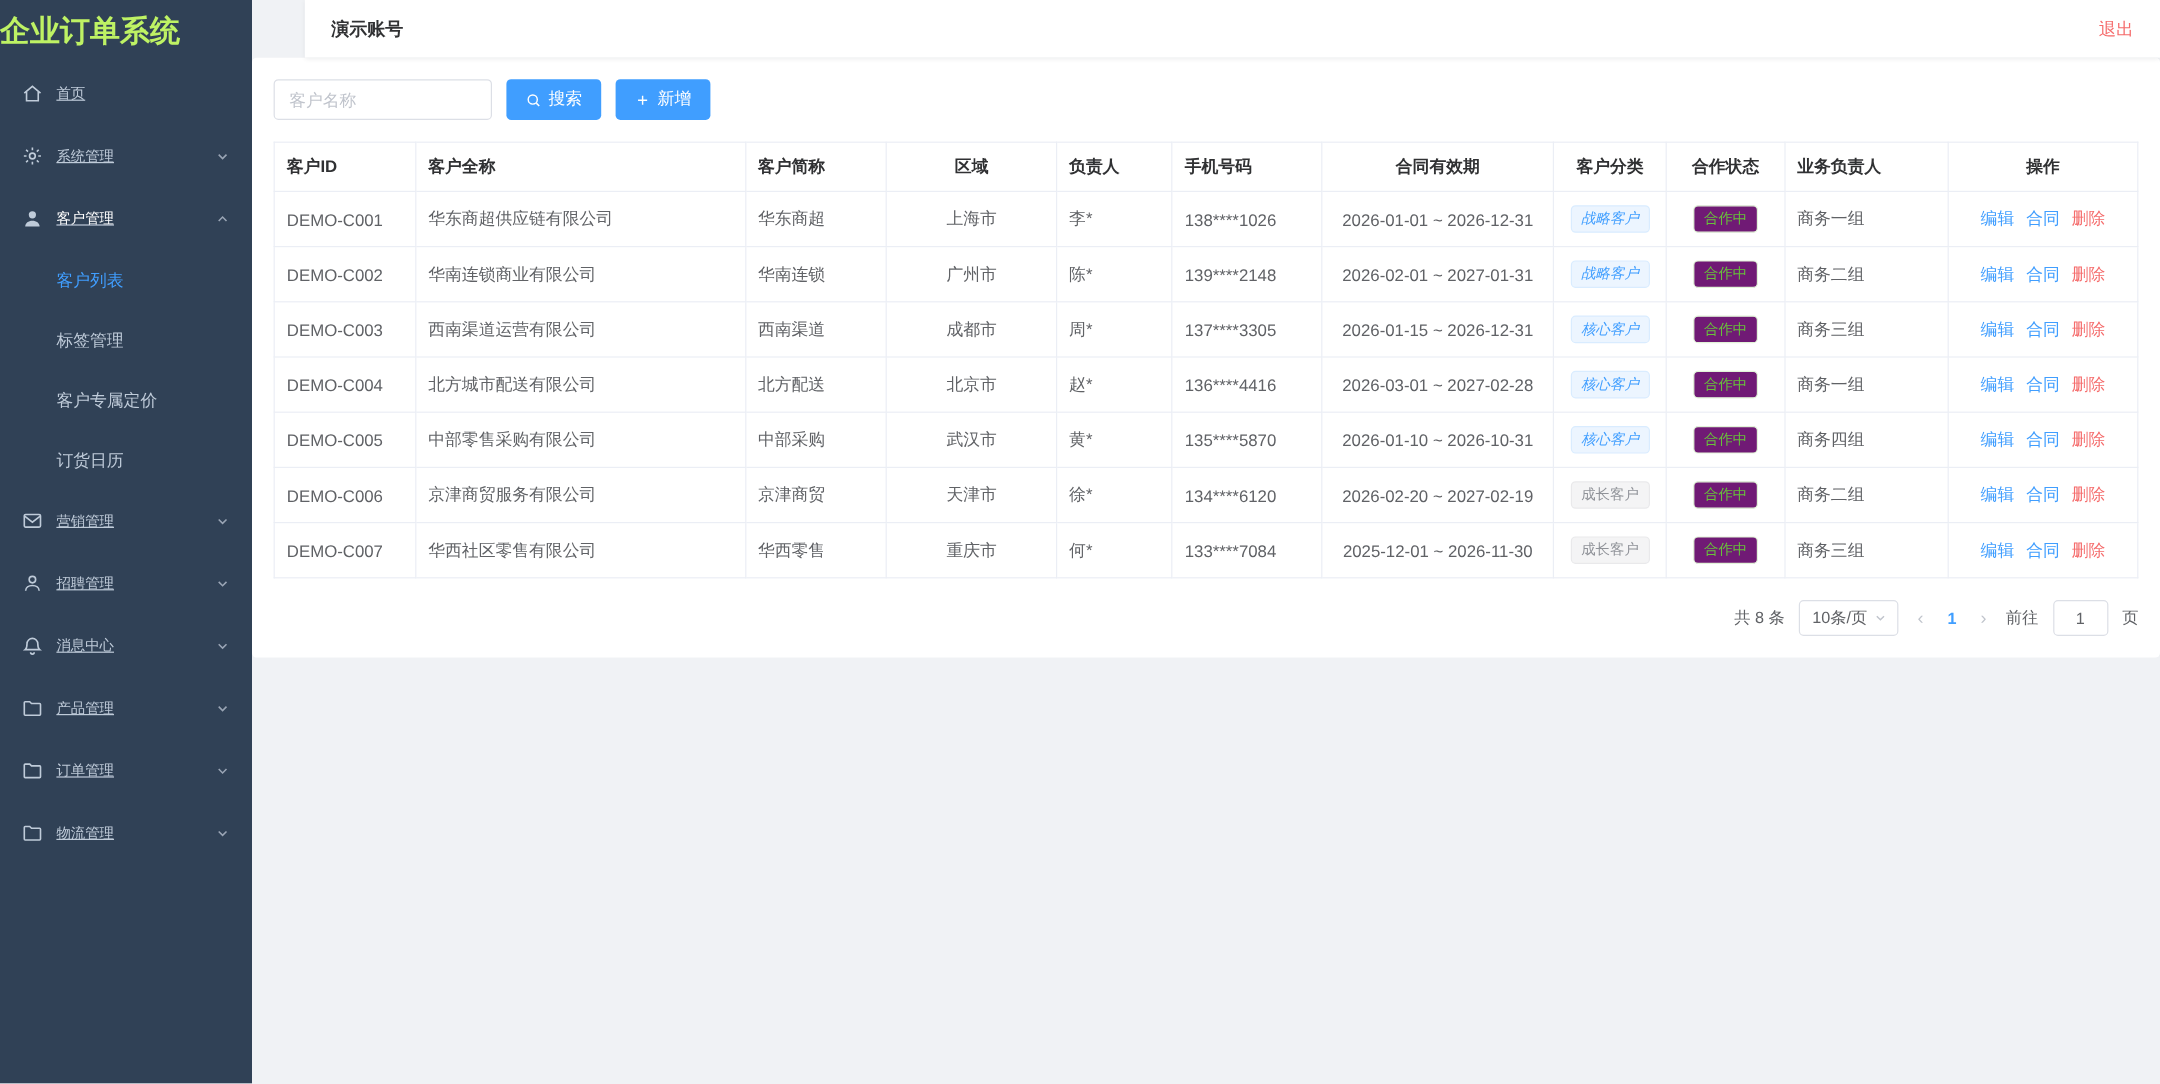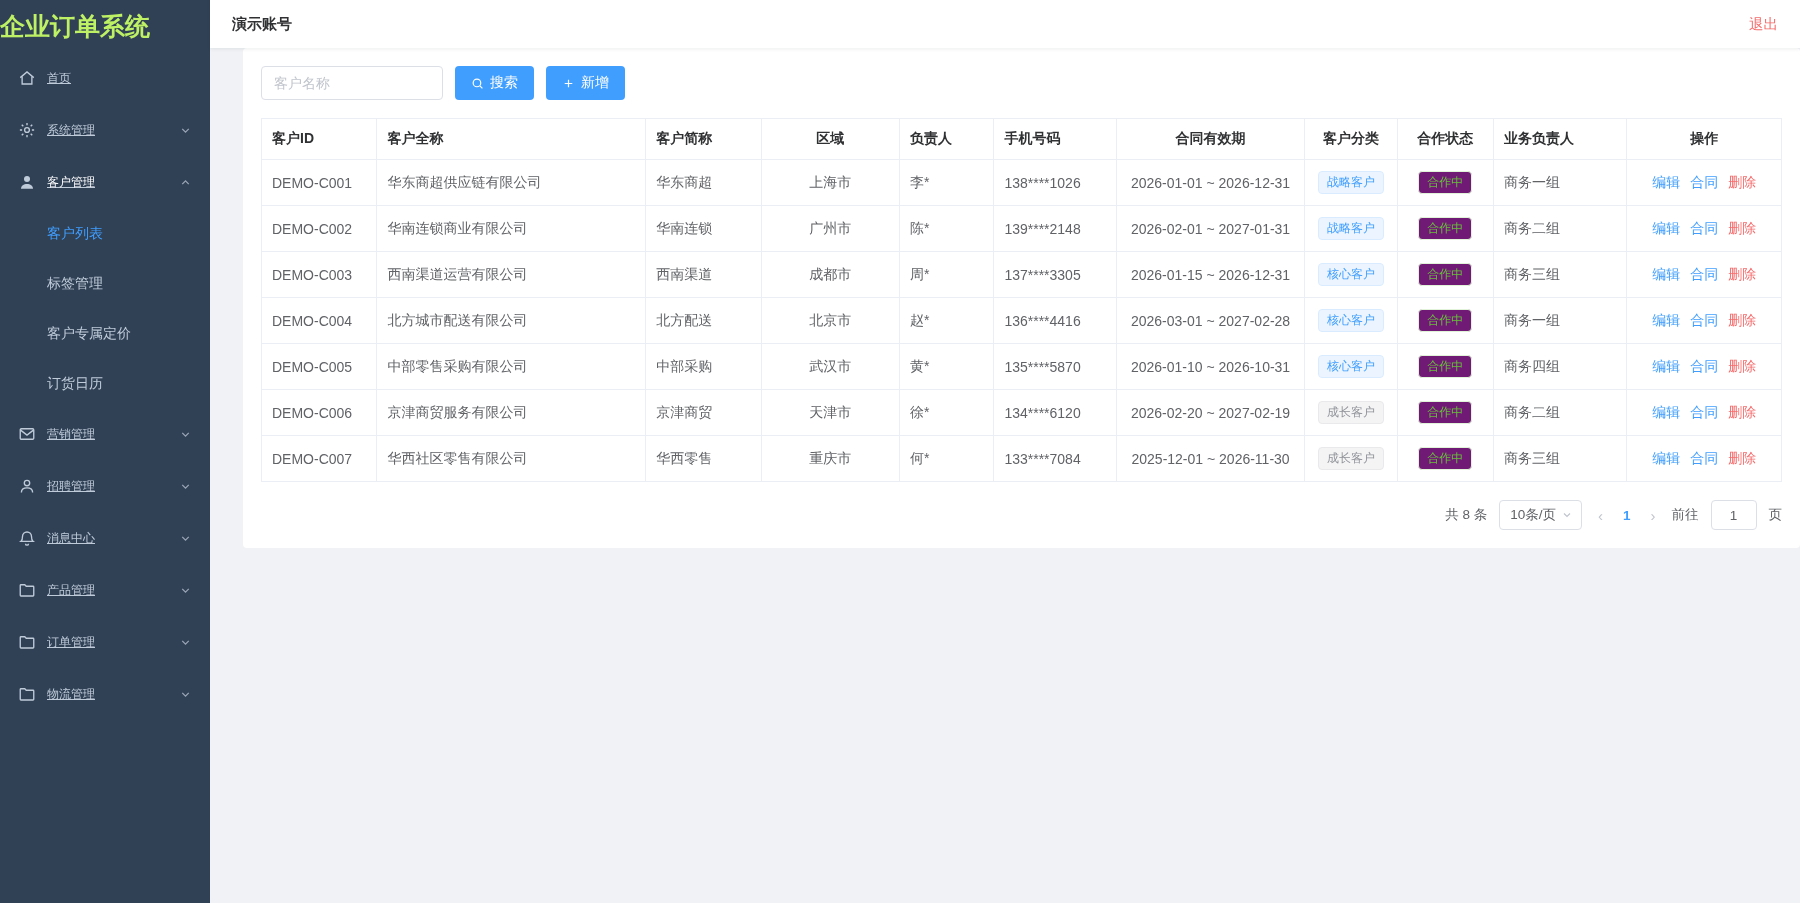--- a/index.html
+++ b/index.html
@@ -32,25 +32,25 @@
   .side-sub {
     height: 50px; line-height: 50px; padding-left: 47px;
     color: #bfcbd9; font-size: 14px; cursor: pointer; white-space: nowrap;
   }
   .side-sub.active { color: #409EFF; }
   
   .main { flex: 1; display: flex; flex-direction: column; height: 100%; }
   .topbar {
     height: 48px; flex: 0 0 48px; background: #ffffff;
     display: flex; align-items: center; justify-content: space-between;
-    padding: 0 22px; box-shadow: 0 1px 4px rgba(0,21,41,.08); position: relative; z-index: 2;
+    padding: 0 22px; box-shadow: 0 1px 4px rgba(0,21,41,.08); position: relative; z-index: 2; margin-left: 44px;
   }
   .account { font-size: 15px; font-weight: bold; color: #303133; }
   .logout { font-size: 14.5px; color: #f56c6c; cursor: pointer; text-decoration: none; }
-  .content { flex: 1; overflow: hidden; margin-left: 33px; }
+  .content { flex: 1; overflow: hidden; }
   .card { background: #ffffff; border-radius: 4px; padding: 18px; }
   
   .toolbar { display: flex; align-items: center; gap: 12px; margin-bottom: 18px; }
   .search-input {
     width: 182px; height: 34px; border: 1px solid #dcdfe6; border-radius: 4px;
     padding: 0 12px; font-size: 14px; color: #606266; outline: none;
     font-family: "Liberation Sans", "DejaVu Sans", sans-serif;
   }
   .search-input::placeholder { color: #c0c4cc; }
   .btn {
@@ -63,21 +63,21 @@
   
   table { width: 100%; border-collapse: collapse; font-size: 14px; table-layout: fixed; }
   th, td { border: 1px solid #ebeef5; padding: 11px 10px; word-wrap: break-word; }
   th { color: #303133; font-weight: bold; text-align: left; background: #ffffff; }
   td { color: #606266; }
   .al-c { text-align: center; }
   .tag {
     display: inline-block; padding: 2px 8px; font-size: 12px;
     border-radius: 4px; border: 1px solid transparent; white-space: nowrap;
   }
-  .tag.primary { color: #409EFF; background: #ecf5ff; border-color: #d9ecff; }
+  .tag.primary { color: #409EFF; background: #ecf5ff; border-color: #d9ecff; font-style: italic; }
   .tag.success { color: #67C23A; background: #701a75; border-color: #e1f3d8; }
   .tag.info    { color: #909399; background: #f4f4f5; border-color: #e9e9eb; }
   .op-link { cursor: pointer; margin: 0 5px; white-space: nowrap; text-decoration: none; }
   .op-link.blue { color: #409EFF; }
   .op-link.red  { color: #f56c6c; }
   
   .pagination {
     display: flex; align-items: center; justify-content: flex-end;
     gap: 12px; margin-top: 18px; font-size: 13.5px; color: #606266;
   }

